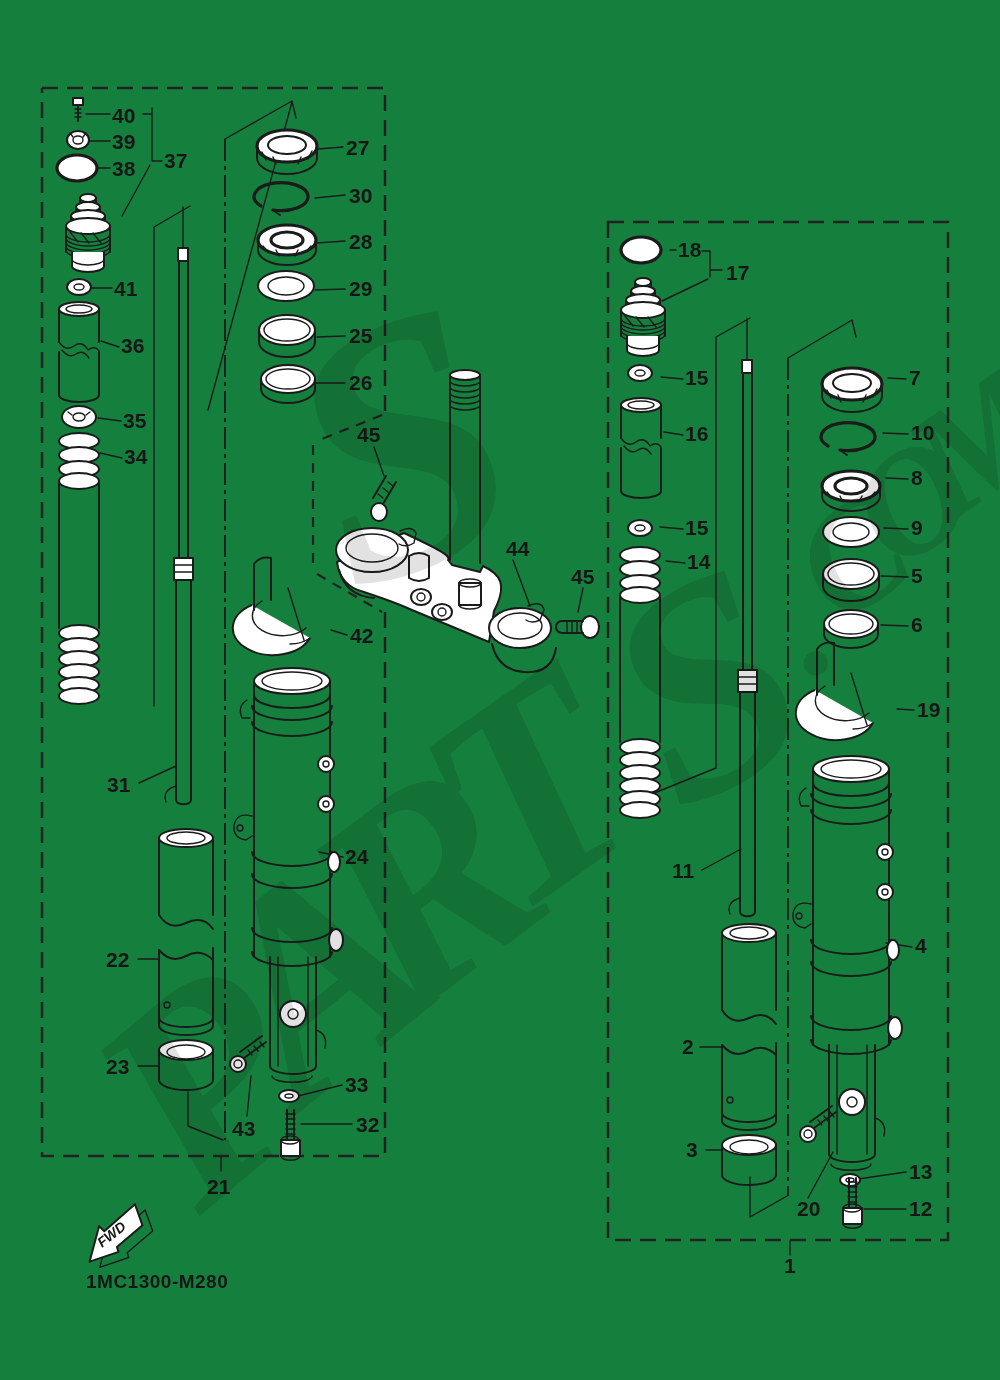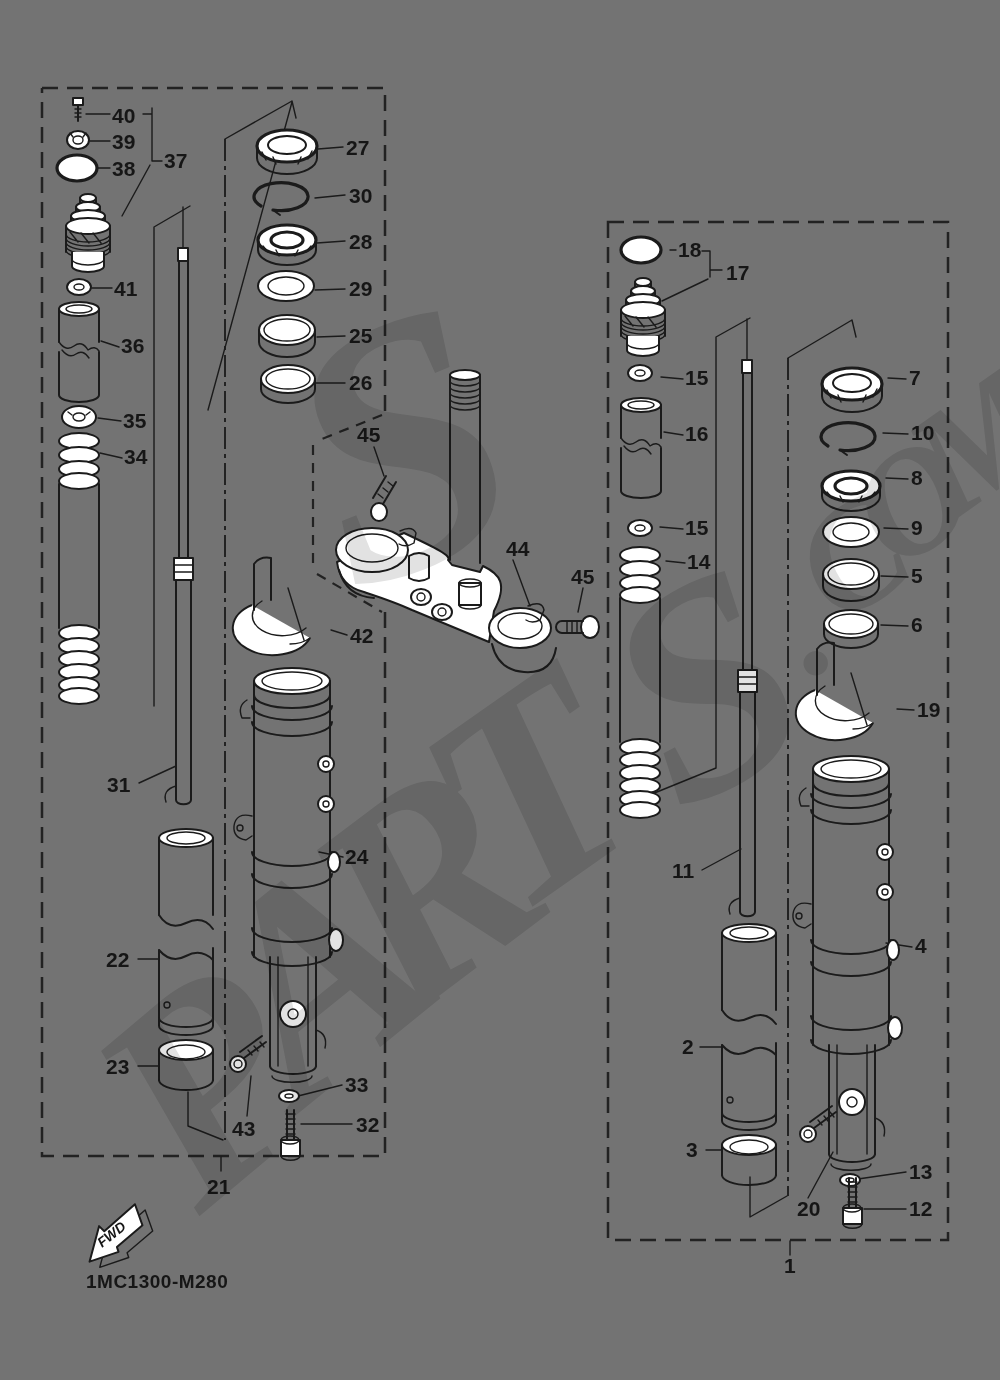--- a/index.html
+++ b/index.html
@@ -1,16 +1,16 @@
 <!DOCTYPE html>
 <html><head>
 <meta charset="utf-8">
 <style>
   html,body{margin:0;padding:0;background:#fff}
-  .canvas{position:relative;width:1000px;height:1380px;background:#737373;overflow:hidden;
+  .canvas{position:relative;width:1000px;height:1380px;background:#15803d;overflow:hidden;
           font-family:"Liberation Sans",sans-serif}
   .canvas > svg{position:absolute;left:0;top:0}
   
   .wm{position:absolute;left:0;top:0;width:1000px;height:1380px;pointer-events:none;
       mix-blend-mode:multiply;z-index:5}
   .wm span{position:absolute;transform:translate(-50%,-50%) rotate(var(--r));
       font-family:"Liberation Serif",serif;font-weight:700;font-style:italic;line-height:1}
   
   .s{fill:none;stroke:#1b1b1b;stroke-width:2;stroke-linecap:round;stroke-linejoin:round}
   .f{fill:#ffffff;stroke:#1b1b1b;stroke-width:2;stroke-linejoin:round}

